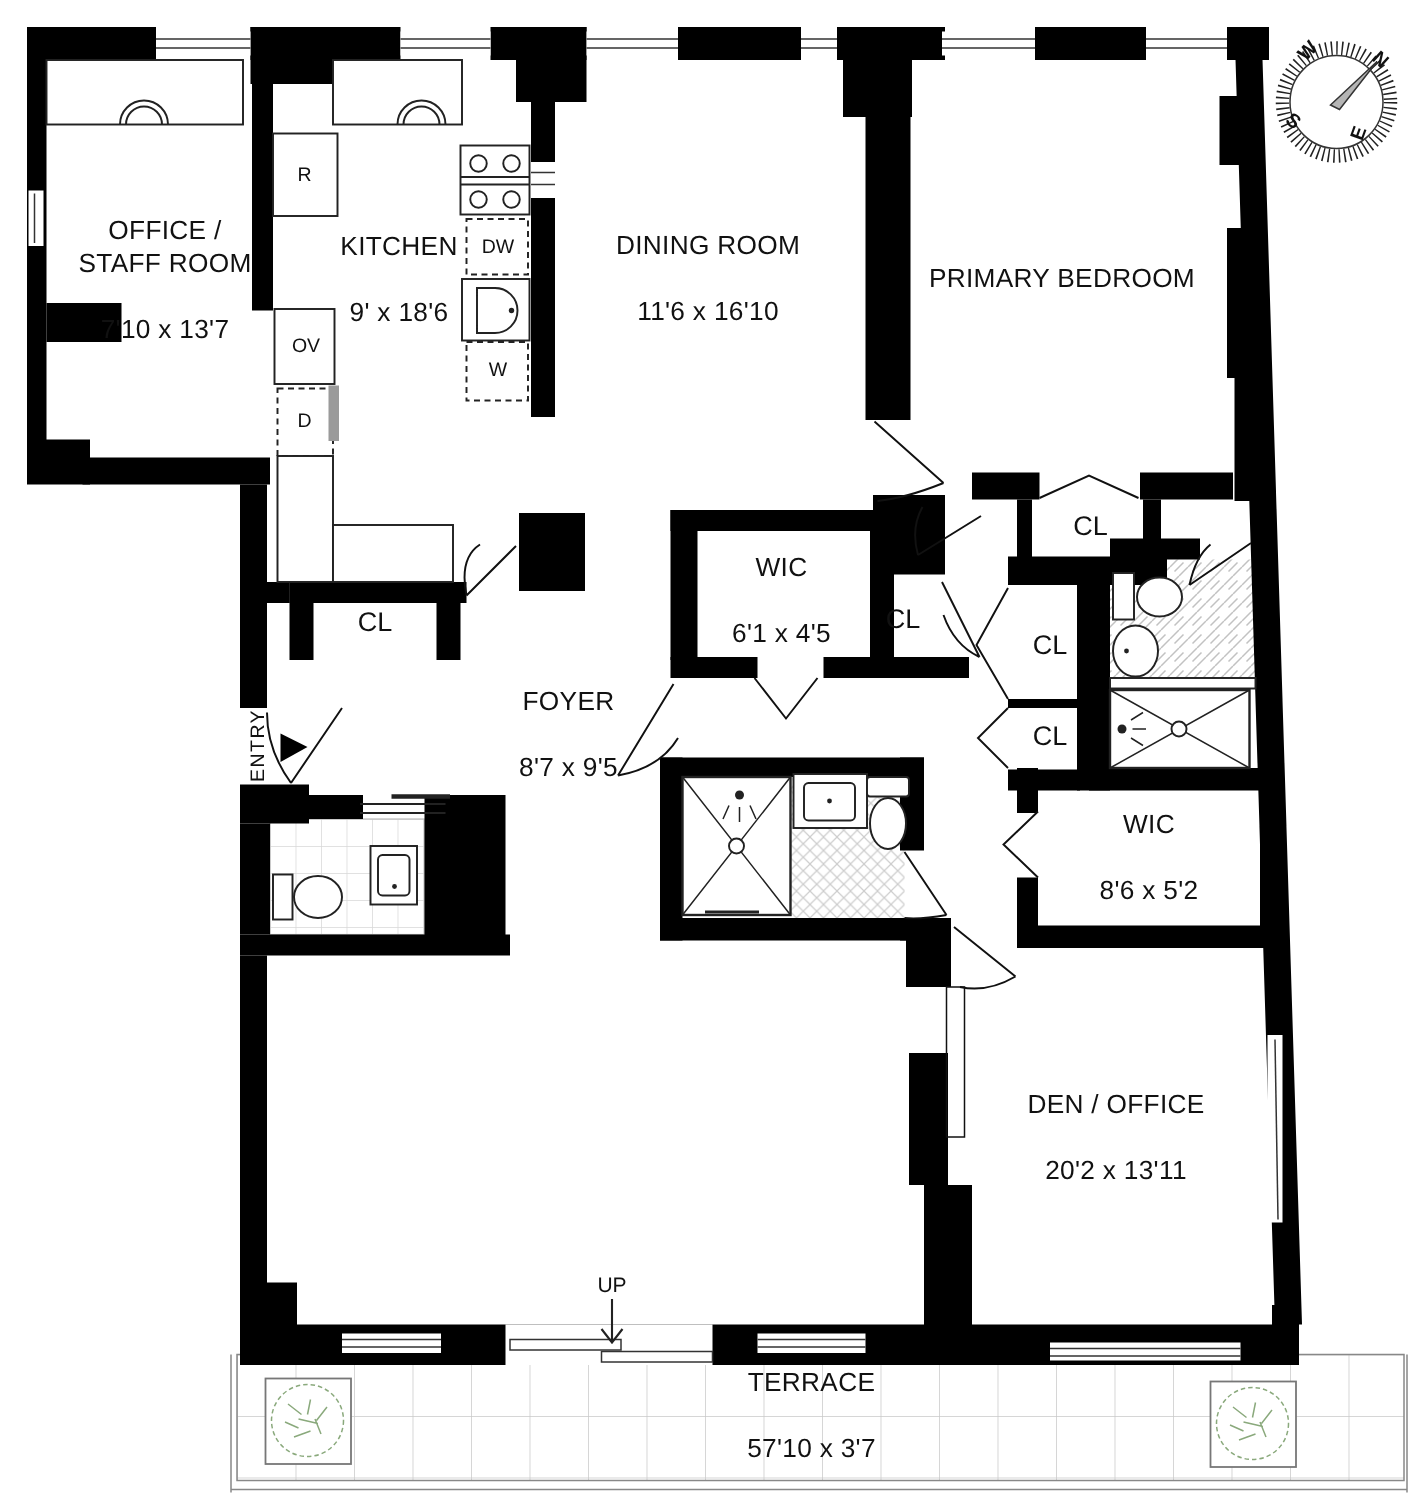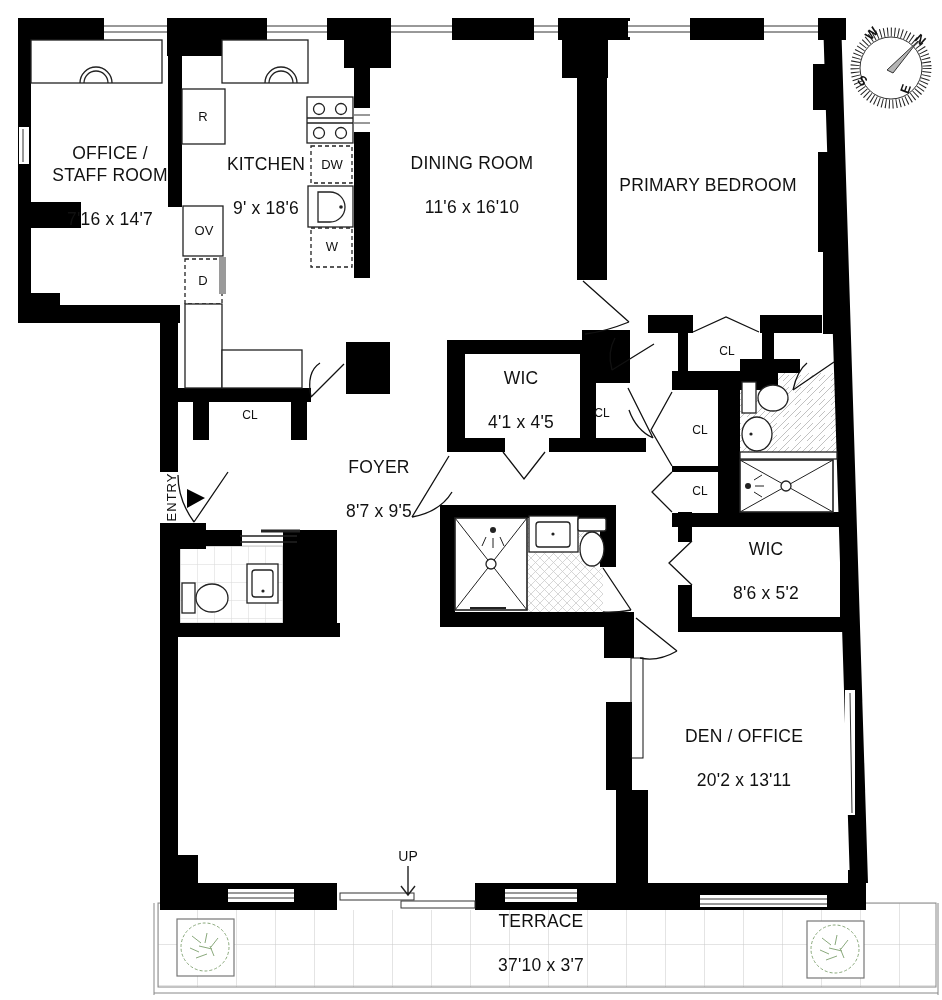--- a/index.html
+++ b/index.html
@@ -3,21 +3,21 @@
 <meta charset="utf-8">
 <style>
   html,body{margin:0;padding:0;background:#fff;}
   #plan{position:relative;width:942px;height:1000px;background:#fff;overflow:hidden;
         font-family:"Liberation Sans",sans-serif;color:#111;}
   #plan svg{position:absolute;left:0;top:0;}
   .lbl{position:absolute;transform:translate(-50%,-50%);text-align:center;line-height:1.25;
        white-space:pre-line;pointer-events:none;}
   .room-label{font-size:17.5px;letter-spacing:.2px;}
   .room-label .rname,.room-label .rdims{display:block;}
-  .cl-label{font-size:12px;}
+  .cl-label{font-size:18px;}
   .app-label{font-size:13px;}
   .compass-letter{font-size:13px;font-weight:600;}
   .entry-label{font-size:13px;letter-spacing:1px;transform:translate(-50%,-50%) rotate(-90deg);}
   .up-label{font-size:14px;}
 </style>
 </head>
 <body>
 
 <div id="plan">
 
@@ -256,52 +256,52 @@
   <g transform="translate(891,68)">
     <circle r="36" fill="none" stroke="#222" stroke-width="9" stroke-dasharray="1 2.6"></circle>
     <circle r="31" fill="#fff" stroke="#333" stroke-width="1"></circle>
     <polygon points="-4,2 2,5 27,-27" fill="#b5b5b5" stroke="#333" stroke-width="1"></polygon>
   </g>
 </svg>
 
 <div class="lbl room-label" style="left:110px;top:187px">
   <span class="rname">OFFICE /
 STAFF ROOM</span>
-  <span class="rdims">7'16 x 14'7</span>
+  <span class="rdims">7'10 x 13'7</span>
 </div>
 <div class="lbl room-label" style="left:266px;top:187px">
   <span class="rname">KITCHEN</span>
   <span class="rdims">9' x 18'6</span>
 </div>
 <div class="lbl room-label" style="left:472px;top:186px">
   <span class="rname">DINING ROOM</span>
   <span class="rdims">11'6 x 16'10</span>
 </div>
 <div class="lbl room-label" style="left:708px;top:186px">
   <span class="rname">PRIMARY BEDROOM</span>
 </div>
 <div class="lbl room-label" style="left:521px;top:401px">
   <span class="rname">WIC</span>
-  <span class="rdims">4'1 x 4'5</span>
+  <span class="rdims">6'1 x 4'5</span>
 </div>
 <div class="lbl room-label" style="left:379px;top:490px">
   <span class="rname">FOYER</span>
   <span class="rdims">8'7 x 9'5</span>
 </div>
 <div class="lbl room-label" style="left:766px;top:572px">
   <span class="rname">WIC</span>
   <span class="rdims">8'6 x 5'2</span>
 </div>
 <div class="lbl room-label" style="left:744px;top:759px">
   <span class="rname">DEN / OFFICE</span>
   <span class="rdims">20'2 x 13'11</span>
 </div>
 <div class="lbl room-label" style="left:541px;top:944px">
   <span class="rname">TERRACE</span>
-  <span class="rdims">37'10 x 3'7</span>
+  <span class="rdims">57'10 x 3'7</span>
 </div>
 
 <div class="lbl cl-label" style="left:250px;top:415px">CL</div>
 <div class="lbl cl-label" style="left:602px;top:413px">CL</div>
 <div class="lbl cl-label" style="left:727px;top:351px">CL</div>
 <div class="lbl cl-label" style="left:700px;top:430px">CL</div>
 <div class="lbl cl-label" style="left:700px;top:491px">CL</div>
 
 <div class="lbl app-label" style="left:203px;top:117px">R</div>
 <div class="lbl app-label" style="left:204px;top:231px">OV</div>

